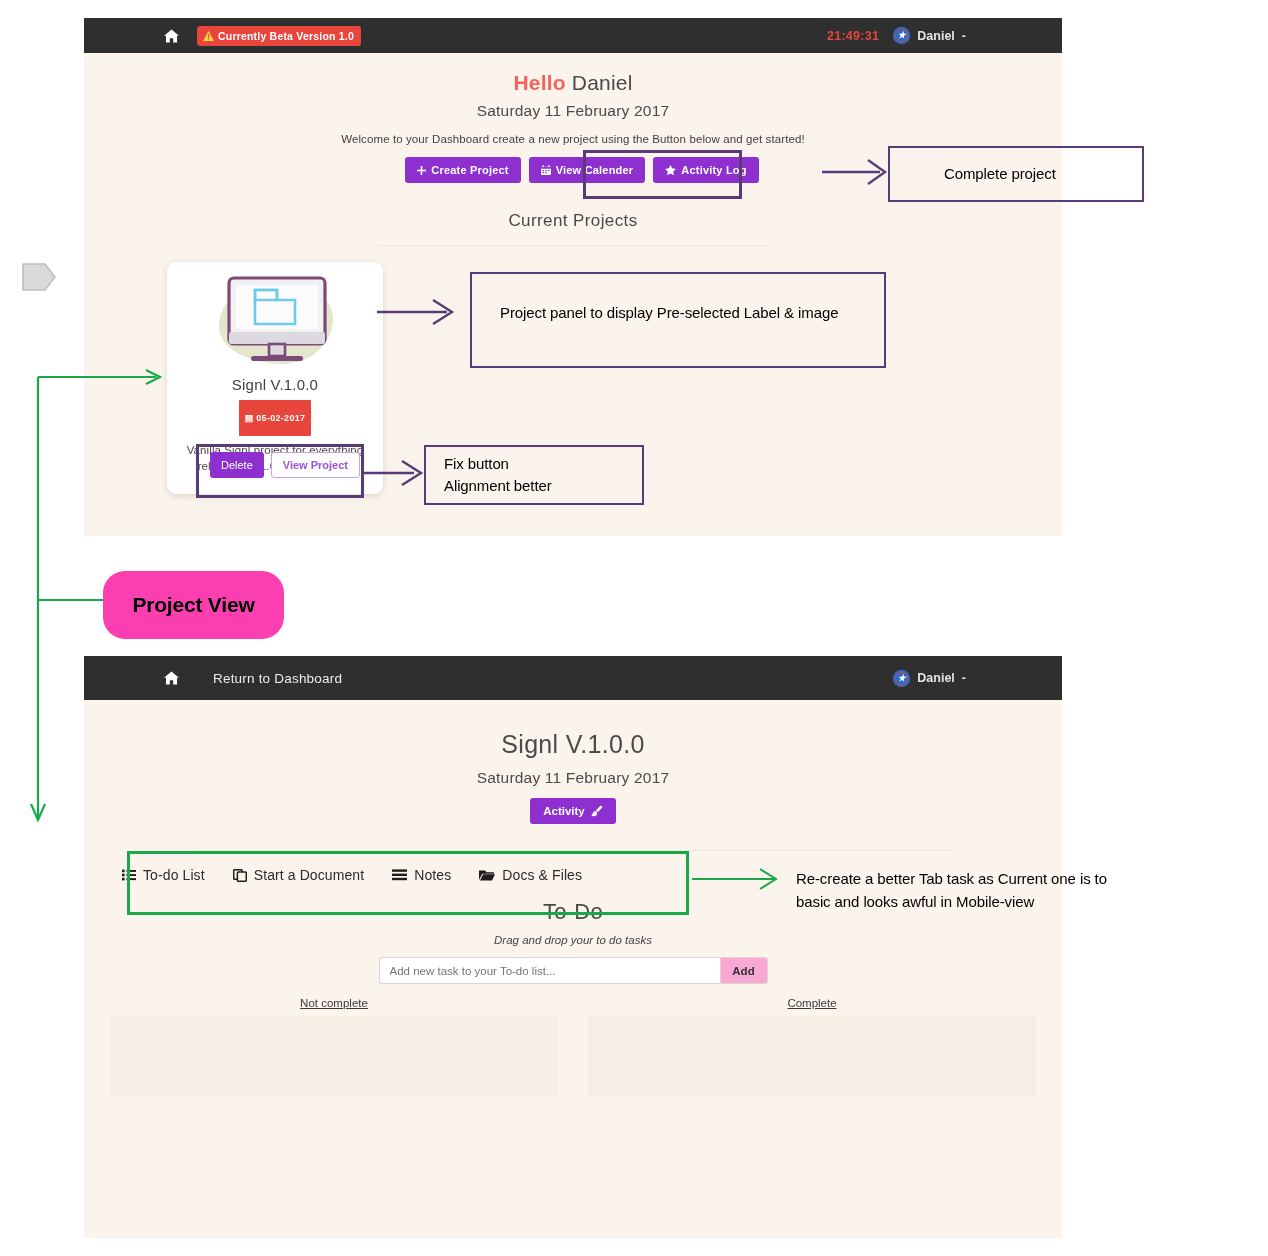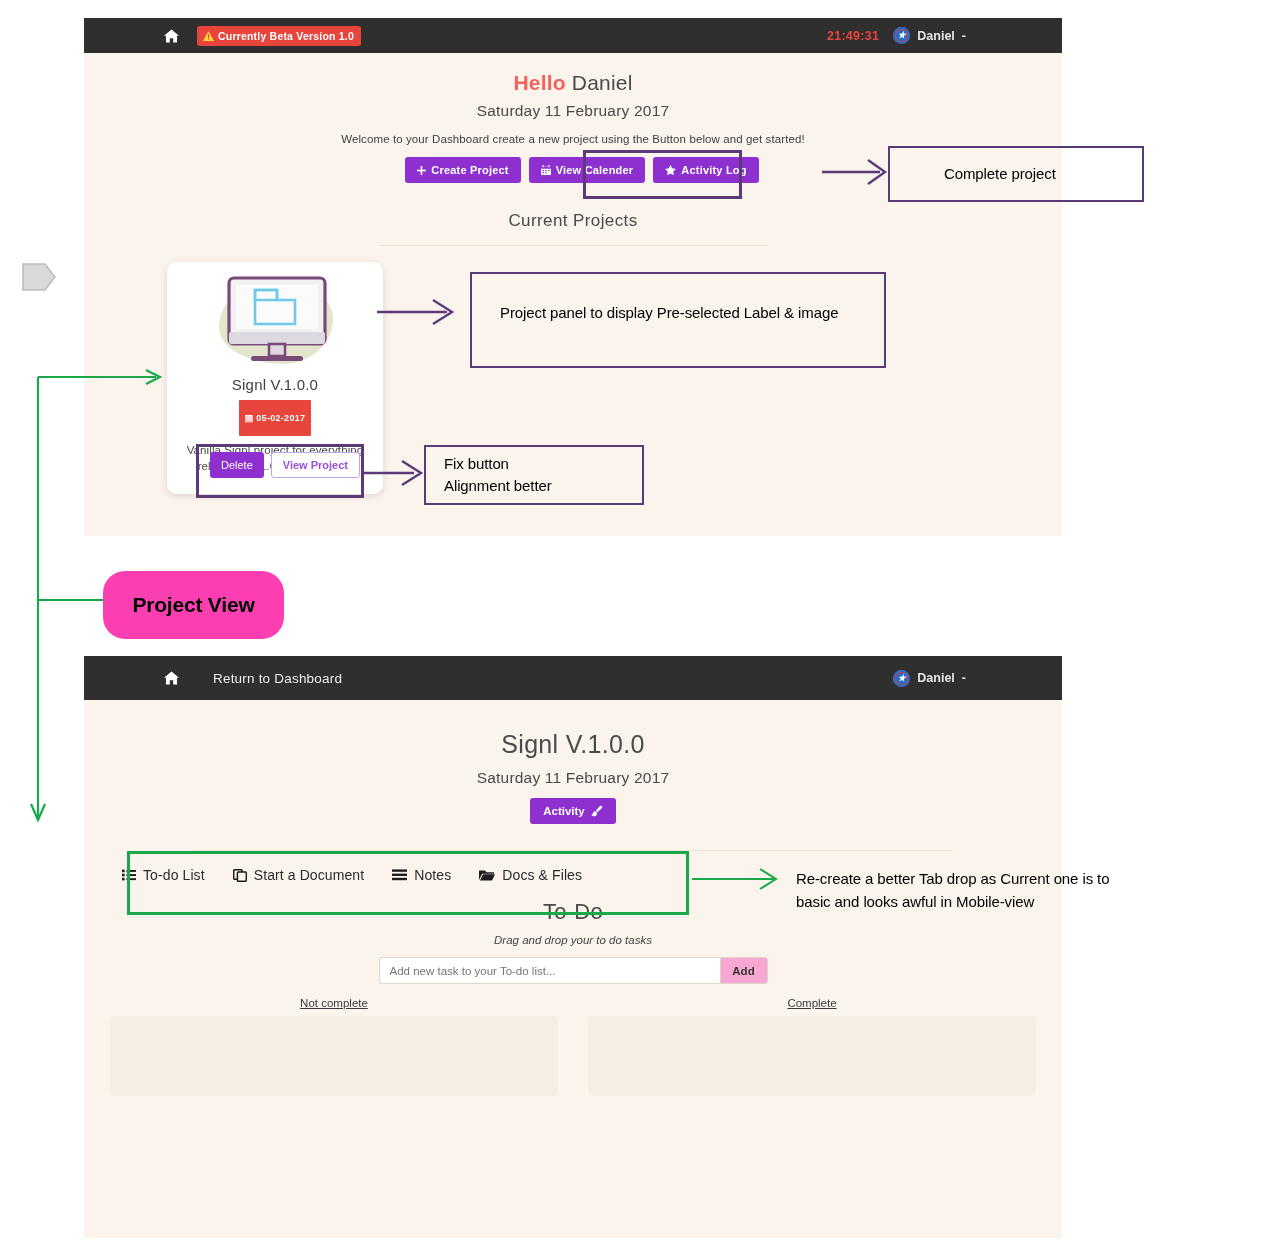--- a/index.html
+++ b/index.html
@@ -379,13 +379,13 @@
 <div class="pill" style="left:103px;top:571px;width:181px;height:68px;">Project View</div>
 
 <div class="hl-green" style="left:127px;top:851px;width:556px;height:58px;"></div>
 
 <div class="abs" style="left:690px;top:866px;">
   <svg width="92" height="26" viewBox="0 0 92 26">
       <path d="M2 13h82" stroke="#19a84a" stroke-width="2" fill="none"></path>
       <path d="M70 3l16 10-16 10" stroke="#19a84a" stroke-width="2" fill="none"></path>
     </svg>
 </div>
-<div class="anno-text" style="left:796px;top:868px;width:335px;">Re-create a better Tab drop as Current one is to basic and looks awful in Mobile-view</div>
+<div class="anno-text" style="left:796px;top:868px;width:335px;">Re-create a better Tab task as Current one is to basic and looks awful in Mobile-view</div>
 
 </body></html>

